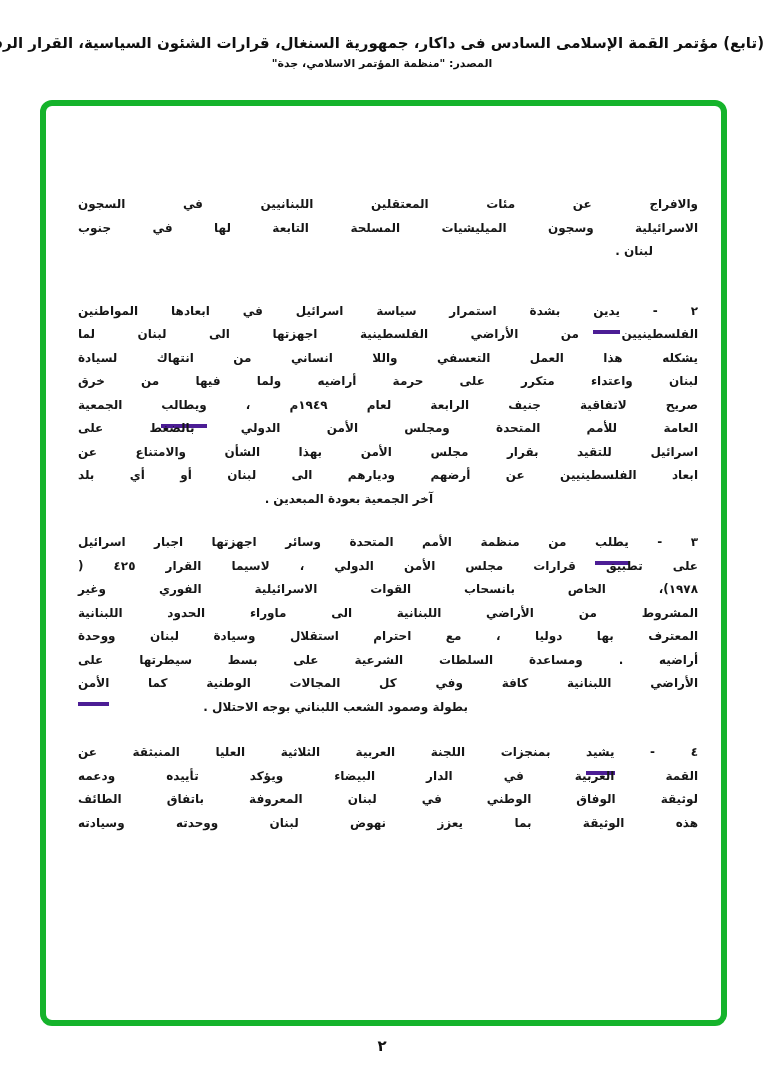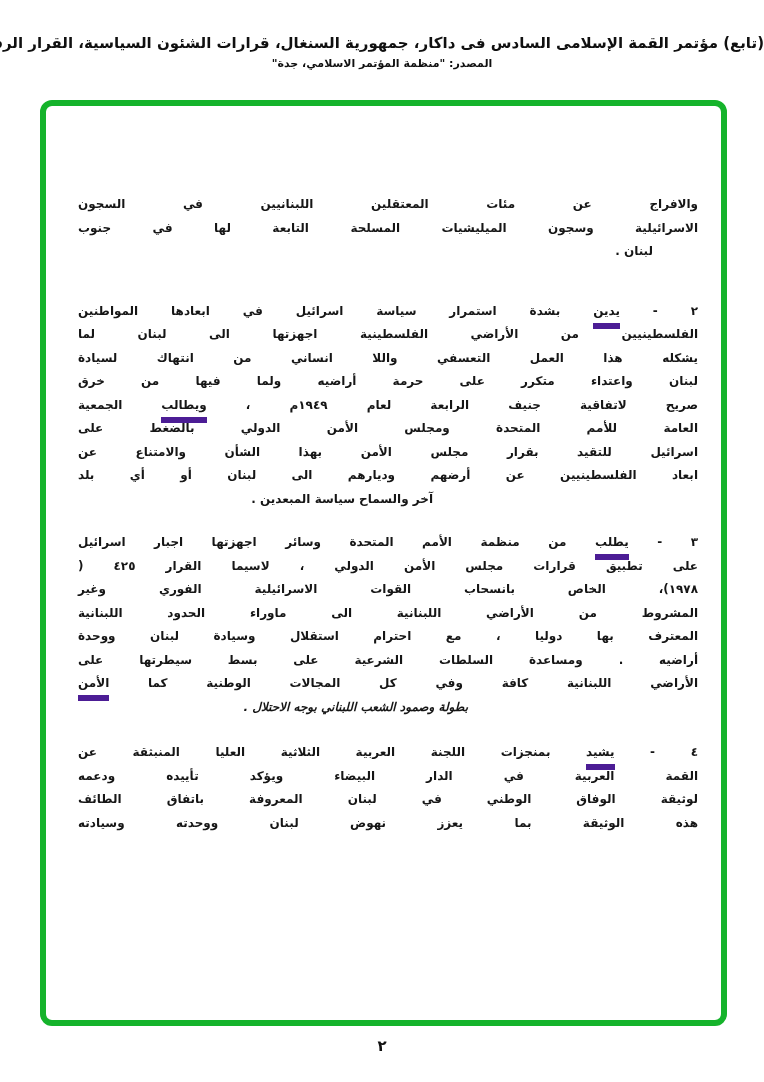--- a/index.html
+++ b/index.html
@@ -65,26 +65,26 @@
     line-height:23.5px;
     min-height:23.5px;
     text-align:justify;
     text-align-last:justify;
   }
   .ln.last{
     text-align-last:right;
   }
   .para[data-para="p1"] .ln.last{padding-right:45px;}
   .para[data-para="p2"] .ln.last{padding-right:265px;}
-  .para[data-para="p3"] .ln.last{padding-right:230px;font-style:italic;}
+  .para[data-para="p3"] .ln.last{padding-right:230px;}
   .para[data-para="p4"] .ln.last{padding-right:211px;}
 
   .u{
-    border-bottom:6px solid #4c1d95;
-    padding-bottom:5px;
+    border-bottom:4px solid #4c1d95;
+    padding-bottom:12px;
   }
 
   
   .page-number{
     position:absolute;
     left:0;right:0;top:1037px;
     text-align:center;
     font-size:15px;
     font-weight:700;
     color:#101010;
@@ -112,21 +112,21 @@
       </div>
       <div class="para" data-para="p2">
         <div class="ln"><span>٢ - </span><span class="u">يدين</span><span> بشدة استمرار سياسة اسرائيل في ابعادها المواطنين</span></div>
         <div class="ln"><span>الفلسطينيين من الأراضي الفلسطينية اجهزتها الى لبنان لما</span></div>
         <div class="ln"><span>يشكله هذا العمل التعسفي واللا انساني من انتهاك لسيادة</span></div>
         <div class="ln"><span>لبنان واعتداء متكرر على حرمة أراضيه ولما فيها من خرق</span></div>
         <div class="ln"><span>صريح لاتفاقية جنيف الرابعة لعام ١٩٤٩م ، </span><span class="u">ويطالب</span><span> الجمعية</span></div>
         <div class="ln"><span>العامة للأمم المتحدة ومجلس الأمن الدولي بالضغط على</span></div>
         <div class="ln"><span>اسرائيل للتقيد بقرار مجلس الأمن بهذا الشأن والامتناع عن</span></div>
         <div class="ln"><span>ابعاد الفلسطينيين عن أرضهم وديارهم الى لبنان أو أي بلد</span></div>
-        <div class="ln last"><span>آخر والسماح سياسة المبعدين .</span></div>
+        <div class="ln last"><span>آخر الجمعية بعودة المبعدين .</span></div>
       </div>
       <div class="para" data-para="p3">
         <div class="ln"><span>٣ - </span><span class="u">يطلب</span><span> من منظمة الأمم المتحدة وسائر اجهزتها اجبار اسرائيل</span></div>
         <div class="ln"><span>على تطبيق قرارات مجلس الأمن الدولي ، لاسيما القرار ٤٢٥ (</span></div>
         <div class="ln"><span>١٩٧٨)، الخاص بانسحاب القوات الاسرائيلية الفوري وغير</span></div>
         <div class="ln"><span>المشروط من الأراضي اللبنانية الى ماوراء الحدود اللبنانية</span></div>
         <div class="ln"><span>المعترف بها دوليا ، مع احترام استقلال وسيادة لبنان ووحدة</span></div>
         <div class="ln"><span>أراضيه . ومساعدة السلطات الشرعية على بسط سيطرتها على</span></div>
         <div class="ln"><span>الأراضي اللبنانية كافة وفي كل المجالات الوطنية كما </span><span class="u">الأمن</span></div>
         <div class="ln last"><span>بطولة وصمود الشعب اللبناني بوجه الاحتلال .</span></div>

